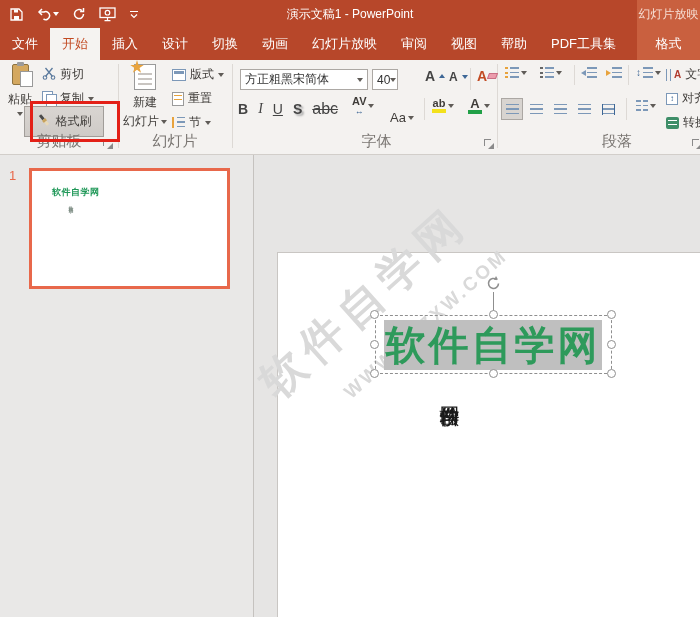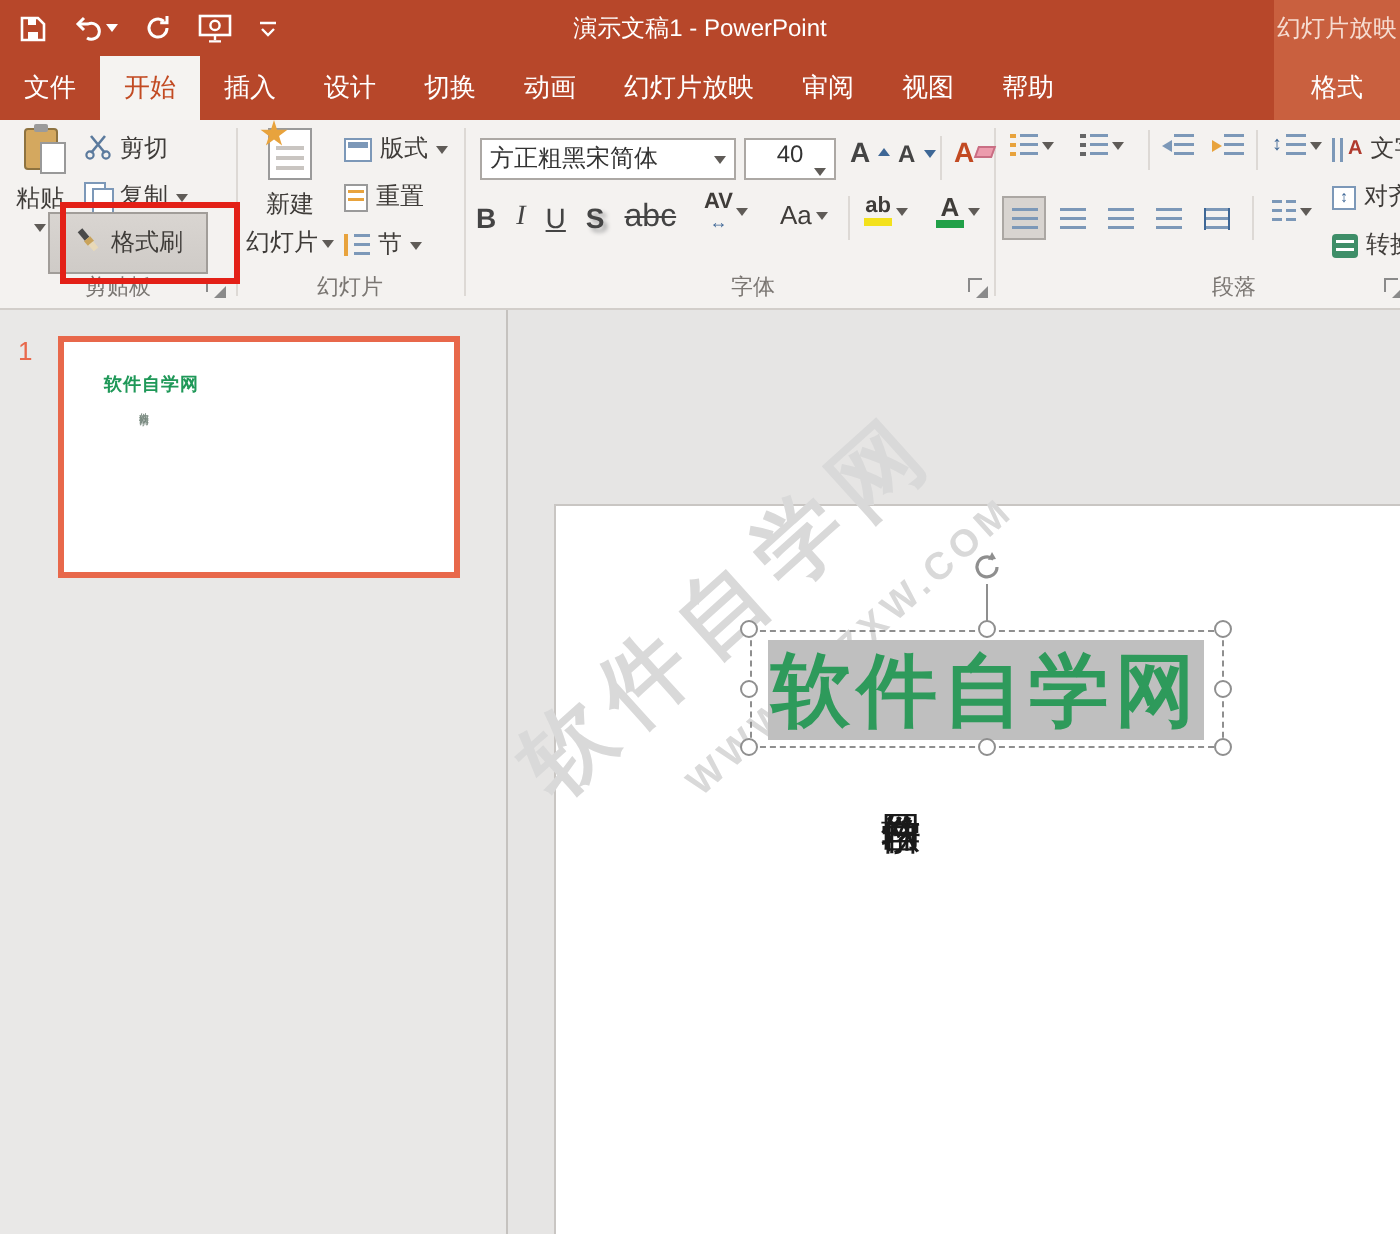--- a/index.html
+++ b/index.html
@@ -20,21 +20,21 @@
 
   
   .tabrow{position:absolute;left:0;top:28px;width:700px;height:32px;background:var(--titlebar);display:flex;align-items:stretch;color:#fff;font-size:13px;}
   .tab{padding:0 12px;display:flex;align-items:center;white-space:nowrap;}
   .tab.active{background:#F5F3F1;color:var(--accent);}
   .fmt-zone{position:absolute;right:0;top:28px;width:63px;height:32px;background:var(--context);display:flex;align-items:center;justify-content:center;color:#fff;font-size:13px;}
 
   
   .ribbon{position:absolute;left:0;top:60px;width:700px;height:95px;background:var(--ribbon-bg);border-bottom:1px solid #D2CECA;overflow:hidden;font-size:12px;}
   .gsep{position:absolute;top:4px;height:84px;width:1px;background:#DDD9D5;}
-  .glabel{position:absolute;bottom:3px;font-size:11px;color:#7A7672;text-align:center;}
+  .glabel{position:absolute;bottom:3px;font-size:15px;color:#7A7672;text-align:center;}
   .launcher{position:absolute;width:10px;height:10px;}
   .launcher::before{content:'';position:absolute;left:0;top:0;width:6px;height:6px;border-left:1px solid #8a8a8a;border-top:1px solid #8a8a8a;}
   .launcher::after{content:'';position:absolute;right:0;bottom:0;width:0;height:0;border:3px solid transparent;border-right-color:#8a8a8a;border-bottom-color:#8a8a8a;}
   .row{position:absolute;display:flex;align-items:center;gap:4px;white-space:nowrap;}
   .caret{width:0;height:0;border-left:3px solid transparent;border-right:3px solid transparent;border-top:4px solid #5F5B57;display:inline-block;}
   .combo{position:absolute;height:21px;background:#fff;border:1px solid #ACA8A4;display:flex;align-items:center;padding:0 4px;font-size:12px;color:#333;}
   .combo .caret{margin-left:auto;}
   .bars{width:12px;height:11px;background:repeating-linear-gradient(to bottom,var(--icon-blue) 0 1.5px,transparent 1.5px 4.5px);display:inline-block;}
   .alignbtn{width:22px;height:22px;display:flex;align-items:center;justify-content:center;}
   .alignbtn.active{background:#D8D4D0;border:1px solid #ABA7A3;}
@@ -135,20 +135,21 @@
   <div class="tab">文件</div>
   <div class="tab active">开始</div>
   <div class="tab">插入</div>
   <div class="tab">设计</div>
   <div class="tab">切换</div>
   <div class="tab">动画</div>
   <div class="tab">幻灯片放映</div>
   <div class="tab">审阅</div>
   <div class="tab">视图</div>
   <div class="tab">帮助</div>
+  <div class="tab">PDF工具集</div>
 </div>
 <div class="fmt-zone">格式</div>
 
 <div class="ribbon">
   <div class="gsep" style="left:118px;"></div>
   <div class="gsep" style="left:232px;"></div>
   <div class="gsep" style="left:497px;"></div>
 
   <div class="bigbtn" style="left:4px;top:4px;width:32px;">
     <span class="clipboard-i"></span>
@@ -206,21 +207,21 @@
     <span class="sec-i"></span>
     <span>节</span>
     <span class="caret"></span>
   </div>
   <div class="glabel" style="left:118px;width:114px;">幻灯片</div>
 
   <div class="combo" style="left:240px;top:9px;width:128px;">
     <span>方正粗黑宋简体</span>
       <span class="caret"></span>
   </div>
-  <div class="combo" style="left:372px;top:9px;width:46px;flex-direction:column;">
+  <div class="combo" style="left:372px;top:9px;width:26px;">
     <span>40</span>
       <span class="caret"></span>
   </div>
   <div class="row" style="left:425px;top:8px;">
     <span class="fbtn" style="font-size:14px;font-weight:bold;">A</span>
       <span class="tri-up"></span>
   </div>
   <div class="row" style="left:449px;top:10px;">
     <span class="fbtn" style="font-size:12px;font-weight:bold;">A</span>
       <span class="caret" style="border-top-color:#3E6796;"></span>
@@ -237,21 +238,21 @@
     <span class="fbtn" style="font-size:14px;font-weight:bold;text-shadow:2px 2px 2px #aaa;">S</span>
     <span class="fbtn" style="text-decoration:line-through;font-size:16px;">abc</span>
   </div>
   <div class="row" style="left:352px;top:36px;gap:2px;">
     <span style="display:flex;flex-direction:column;align-items:center;line-height:10px;">
         <span style="font-size:11px;font-weight:bold;">AV</span>
         <span style="font-size:9px;color:#3E6796;">↔</span>
       </span>
     <span class="caret"></span>
   </div>
-  <div class="row" style="left:390px;top:40px;gap:2px;align-items:center;">
+  <div class="row" style="left:390px;top:50px;gap:2px;align-items:center;">
     <span style="font-size:13px;">Aa</span>
       <span class="caret"></span>
   </div>
   <div class="gsep" style="left:424px;top:38px;height:22px;"></div>
   <div class="row" style="left:432px;top:38px;gap:2px;">
     <span style="display:flex;flex-direction:column;align-items:center;line-height:11px;">
         <span style="font-size:11px;font-weight:bold;">ab</span>
         <span class="ubar" style="background:#F3E11C;"></span>
       </span>
     <span class="caret"></span>

